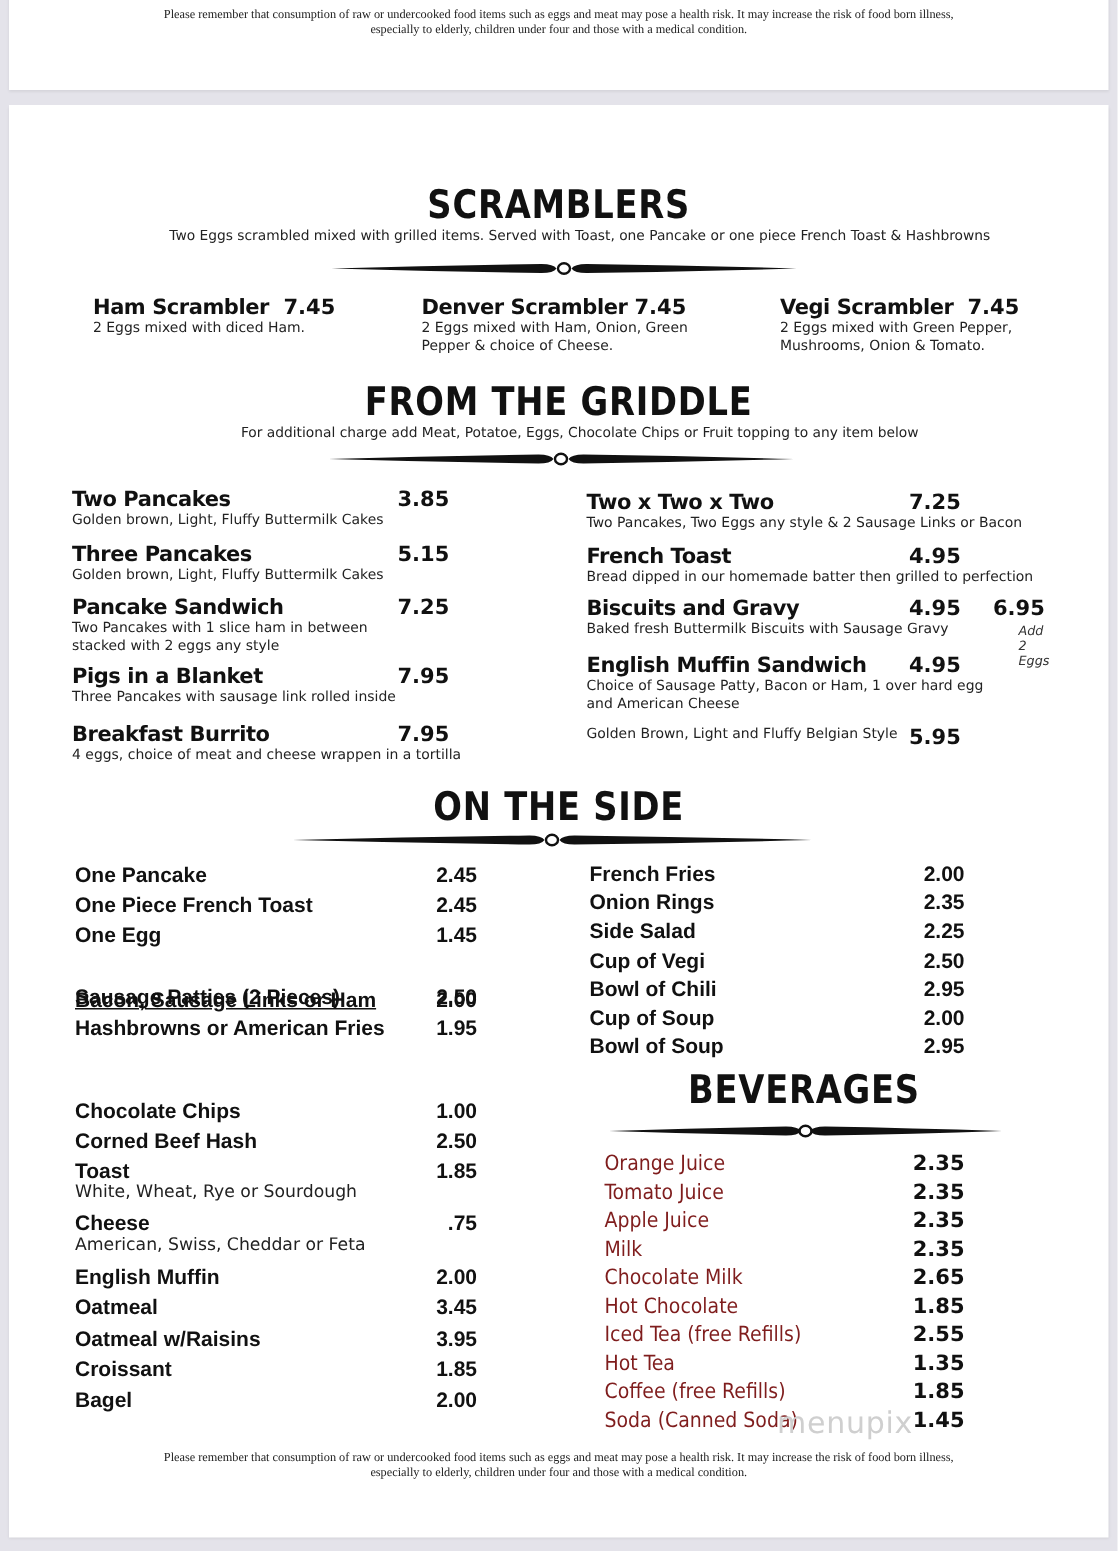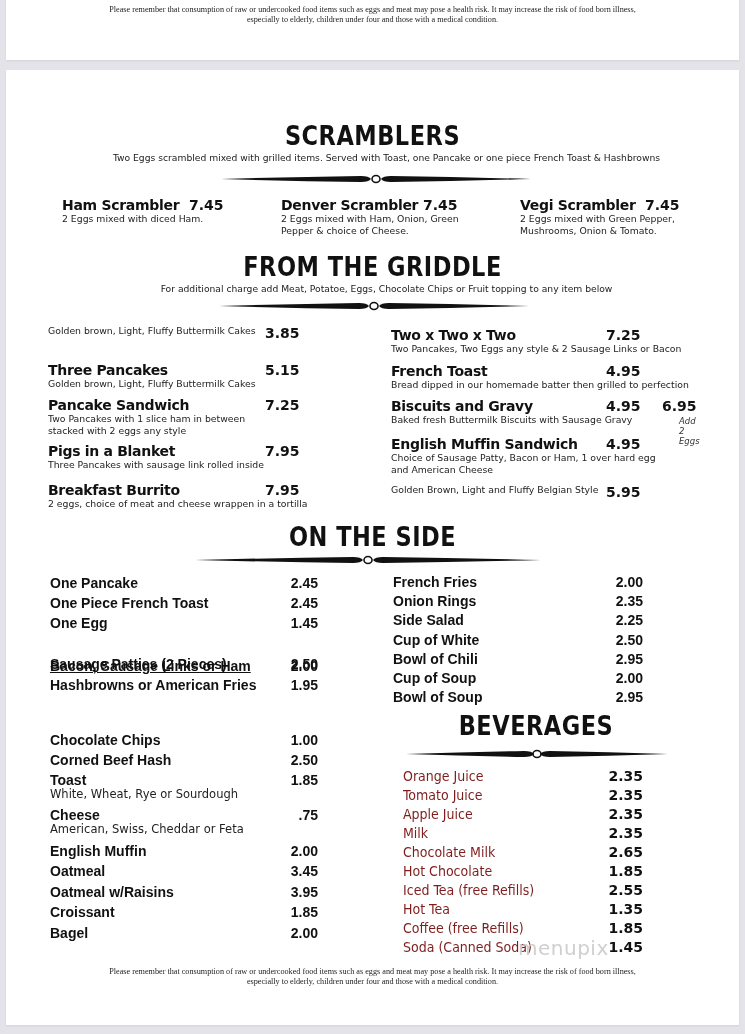--- a/index.html
+++ b/index.html
@@ -103,20 +103,21 @@
   <div class="sec-title" style="left:0; right:0; top:183px;">FROM THE GRIDDLE</div>
   <div class="sec-sub" style="top:213px;">For additional charge add Meat, Potatoe, Eggs, Chocolate Chips or Fruit topping to any item below</div>
   <div class="divider" style="left:213px; width:310px; top:231px;">
     <svg viewBox="0 0 310 10" preserveAspectRatio="none">
         <path d="M0 5 Q70 3 140 2 Q148 2 150 5 Q148 8 140 8 Q70 7 0 5Z M310 5 Q240 3 170 2 Q162 2 160 5 Q162 8 170 8 Q240 7 310 5Z" fill="#111"></path>
         <ellipse cx="155" cy="5" rx="4" ry="3.5" fill="none" stroke="#111" stroke-width="1.6"></ellipse>
       </svg>
   </div>
 
   <div class="item" style="left:42px; top:255px;">
+    <div class="name">Two Pancakes</div>
     <div class="price" style="left:217px;">3.85</div>
     <div class="desc">Golden brown, Light, Fluffy Buttermilk Cakes</div>
   </div>
   <div class="item" style="left:42px; top:292px;">
     <div class="name">Three Pancakes</div>
     <div class="price" style="left:217px;">5.15</div>
     <div class="desc">Golden brown, Light, Fluffy Buttermilk Cakes</div>
   </div>
   <div class="item" style="left:42px; top:327px;">
     <div class="name">Pancake Sandwich</div>
@@ -125,21 +126,21 @@
     <div class="desc">stacked  with 2 eggs any style</div>
   </div>
   <div class="item" style="left:42px; top:373px;">
     <div class="name">Pigs in a Blanket</div>
     <div class="price" style="left:217px;">7.95</div>
     <div class="desc">Three Pancakes with sausage link rolled inside</div>
   </div>
   <div class="item" style="left:42px; top:412px;">
     <div class="name">Breakfast Burrito</div>
     <div class="price" style="left:217px;">7.95</div>
-    <div class="desc">2 eggs, choice of meat and cheese wrappen in a tortilla</div>
+    <div class="desc">4 eggs, choice of meat and cheese wrappen in a tortilla</div>
   </div>
 
   <div class="item" style="left:385px; top:257px;">
     <div class="name">Two x Two x Two</div>
     <div class="price" style="left:215px;">7.25</div>
     <div class="desc">Two Pancakes, Two Eggs any style &amp; 2 Sausage Links or Bacon</div>
   </div>
   <div class="item" style="left:385px; top:293px;">
     <div class="name">French Toast</div>
     <div class="price" style="left:215px;">4.95</div>
@@ -240,21 +241,21 @@
     </div>
   <div class="side-item" style="left:387px; top:523px;">
       <div class="name">Onion Rings</div>
       <div class="price" style="left:210px;">2.35</div>
     </div>
   <div class="side-item" style="left:387px; top:542px;">
       <div class="name">Side Salad</div>
       <div class="price" style="left:210px;">2.25</div>
     </div>
   <div class="side-item" style="left:387px; top:562px;">
-      <div class="name">Cup of White</div>
+      <div class="name">Cup of Vegi</div>
       <div class="price" style="left:210px;">2.50</div>
     </div>
   <div class="side-item" style="left:387px; top:581px;">
       <div class="name">Bowl of Chili</div>
       <div class="price" style="left:210px;">2.95</div>
     </div>
   <div class="side-item" style="left:387px; top:600px;">
       <div class="name">Cup of Soup</div>
       <div class="price" style="left:210px;">2.00</div>
     </div>

